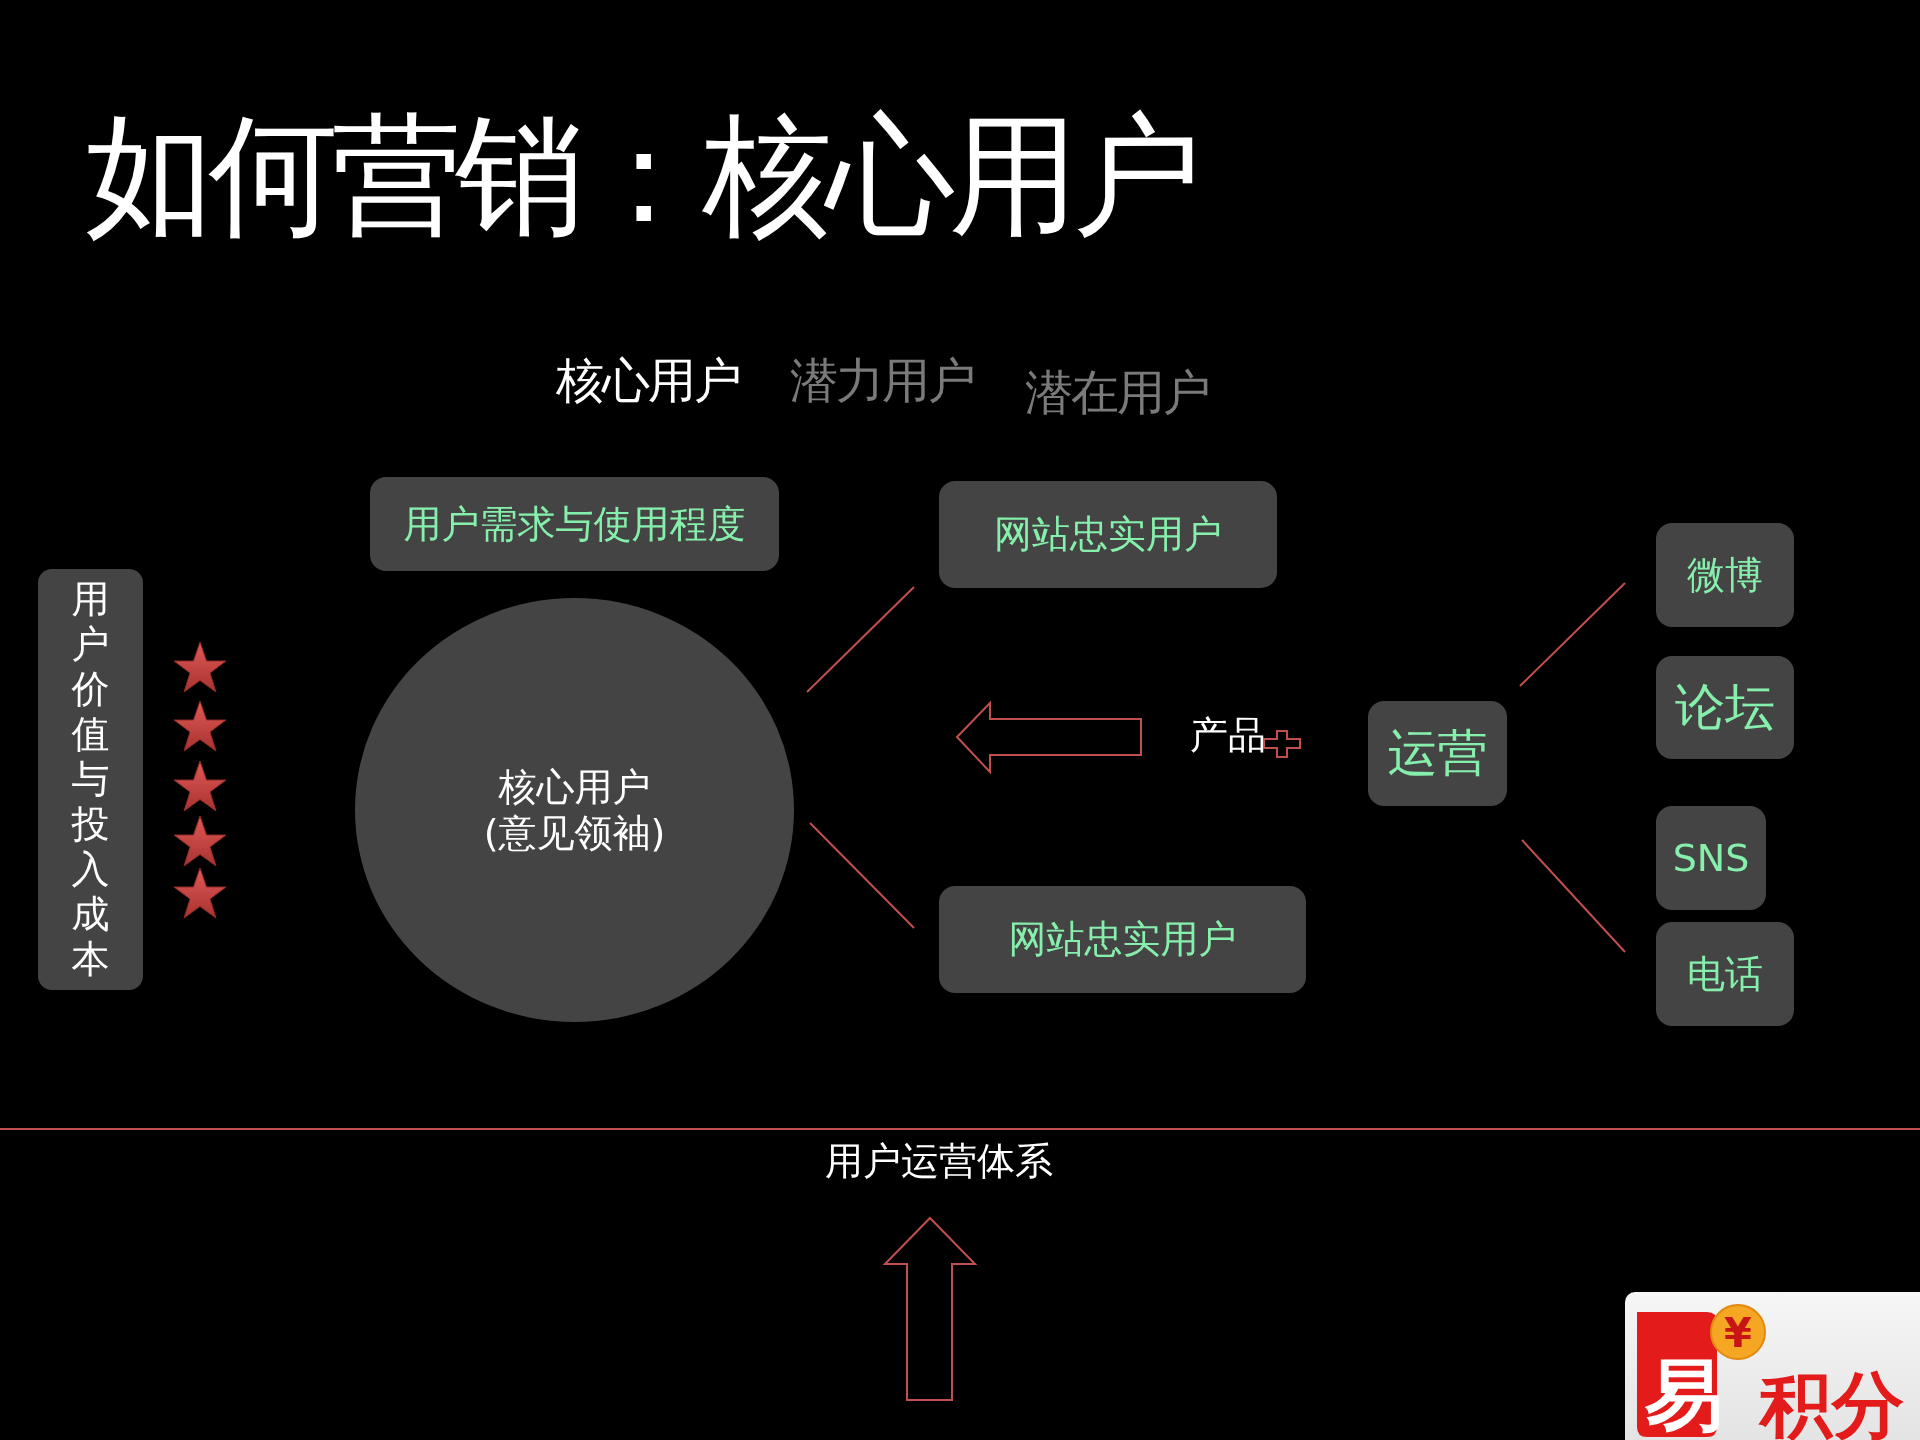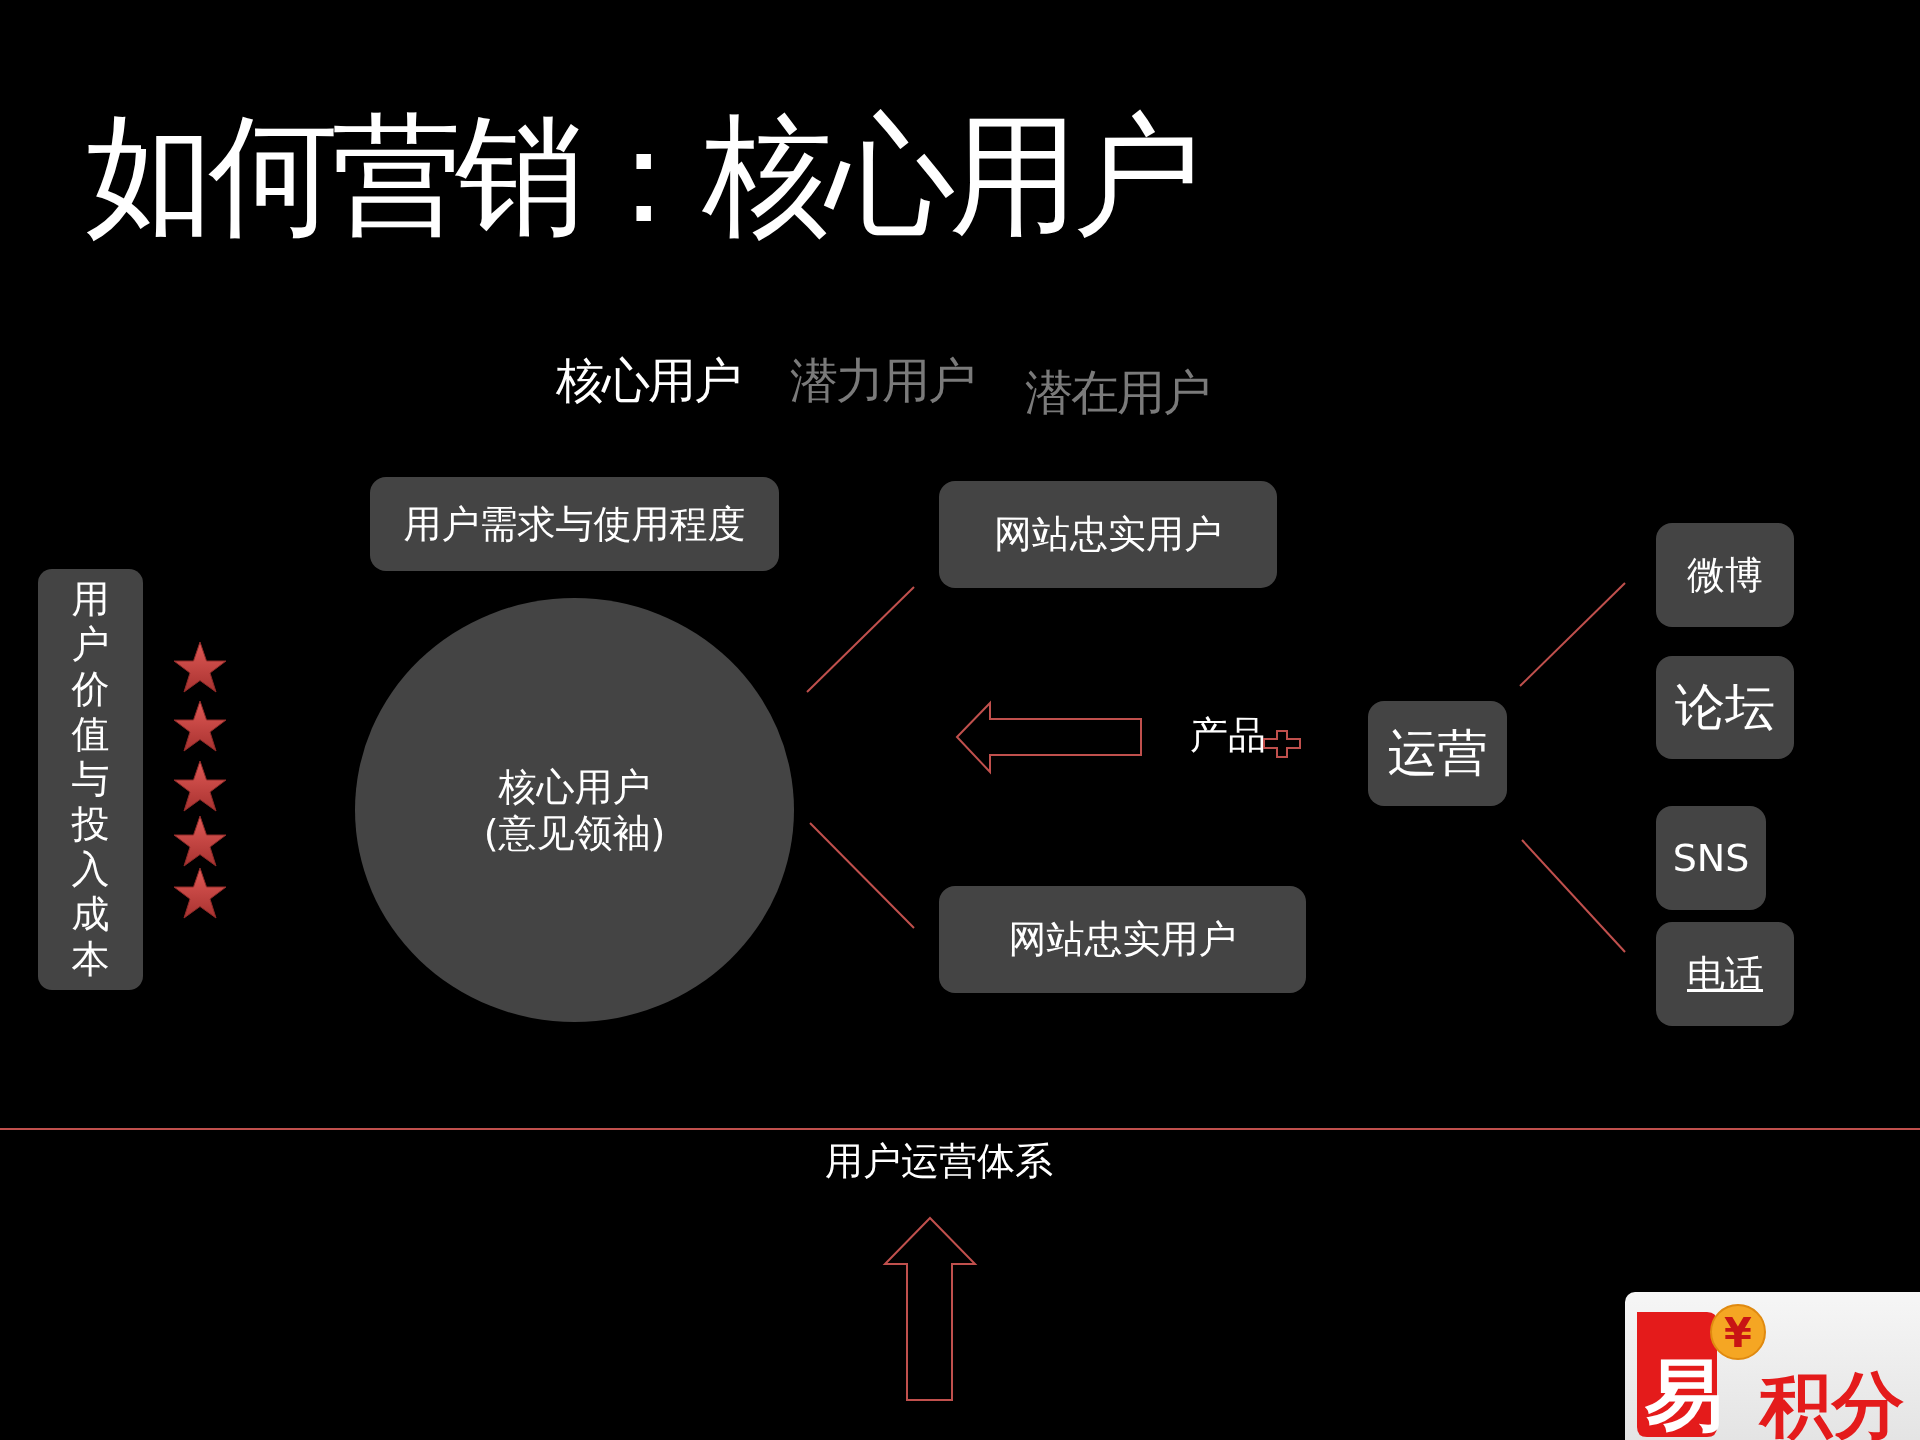--- a/index.html
+++ b/index.html
@@ -2,21 +2,21 @@
 <html><head>
 <meta charset="utf-8">
 <style>
   html,body{margin:0;padding:0;background:#000;}
   body{width:1920px;height:1440px;position:relative;overflow:hidden;font-family:"DejaVu Sans","Liberation Sans",sans-serif;color:#fff;}
   .abs{position:absolute;}
   .title{left:85px;top:100px;font-size:132px;line-height:150px;white-space:nowrap;transform-origin:left top;transform:scaleX(0.98);letter-spacing:-6px;}
   .tab{top:352px;font-size:48px;line-height:56px;white-space:nowrap;letter-spacing:-2px;}
   .tab.active{color:#ffffff;}
   .tab.dim{color:#7a7a7a;}
-  .box{background:#444444;border-radius:16px;display:flex;align-items:center;justify-content:center;color:#ffffff;white-space:nowrap;}
+  .box{background:#444444;border-radius:16px;display:flex;align-items:center;justify-content:center;color:#86efac;white-space:nowrap;}
   .vpanel{left:38px;top:569px;width:105px;height:421px;background:#444;border-radius:14px;display:flex;flex-direction:column;align-items:center;justify-content:center;}
   .vpanel span{font-size:38px;line-height:45px;display:block;}
   .star{left:172px;width:56px;height:56px;}
   .circle{left:355px;top:598px;width:439px;height:424px;background:#444;border-radius:50%;display:flex;flex-direction:column;align-items:center;justify-content:center;font-size:38px;line-height:46px;}
   svg.lines{position:absolute;left:0;top:0;width:1920px;height:1440px;pointer-events:none;}
   .hline{left:0;top:1128px;width:1920px;height:2px;background:#c0504d;}
   .logo{left:1625px;top:1292px;width:295px;height:148px;background:linear-gradient(#f6f6f6,#e4e4e4);border-radius:10px 0 0 0;overflow:hidden;}
 </style>
 </head>
 <body>
@@ -85,21 +85,21 @@
 
 <div class="abs box" style="left:1656px;top:523px;width:138px;height:104px;font-size:38px;">
   <span>微博</span>
 </div>
 <div class="abs box" style="left:1656px;top:656px;width:138px;height:103px;font-size:50px;">
   <span>论坛</span>
 </div>
 <div class="abs box" style="left:1656px;top:786px;width:110px;height:104px;font-size:38px;margin-top:20px;">
   <span>SNS</span>
 </div>
-<div class="abs box" style="left:1656px;top:922px;width:138px;height:104px;font-size:38px;text-decoration:underline;">
+<div class="abs box" style="left:1656px;top:922px;width:138px;height:104px;font-size:38px;">
   <span>电话</span>
 </div>
 
 <svg class="lines" viewBox="0 0 1920 1440">
   <g stroke="#c0504d" stroke-width="2" fill="none">
     <line x1="807" y1="692" x2="914" y2="587"></line>
     <line x1="810" y1="823" x2="914" y2="928"></line>
     <line x1="1520" y1="686" x2="1625" y2="583"></line>
     <line x1="1522" y1="840" x2="1625" y2="952"></line>
   </g>

